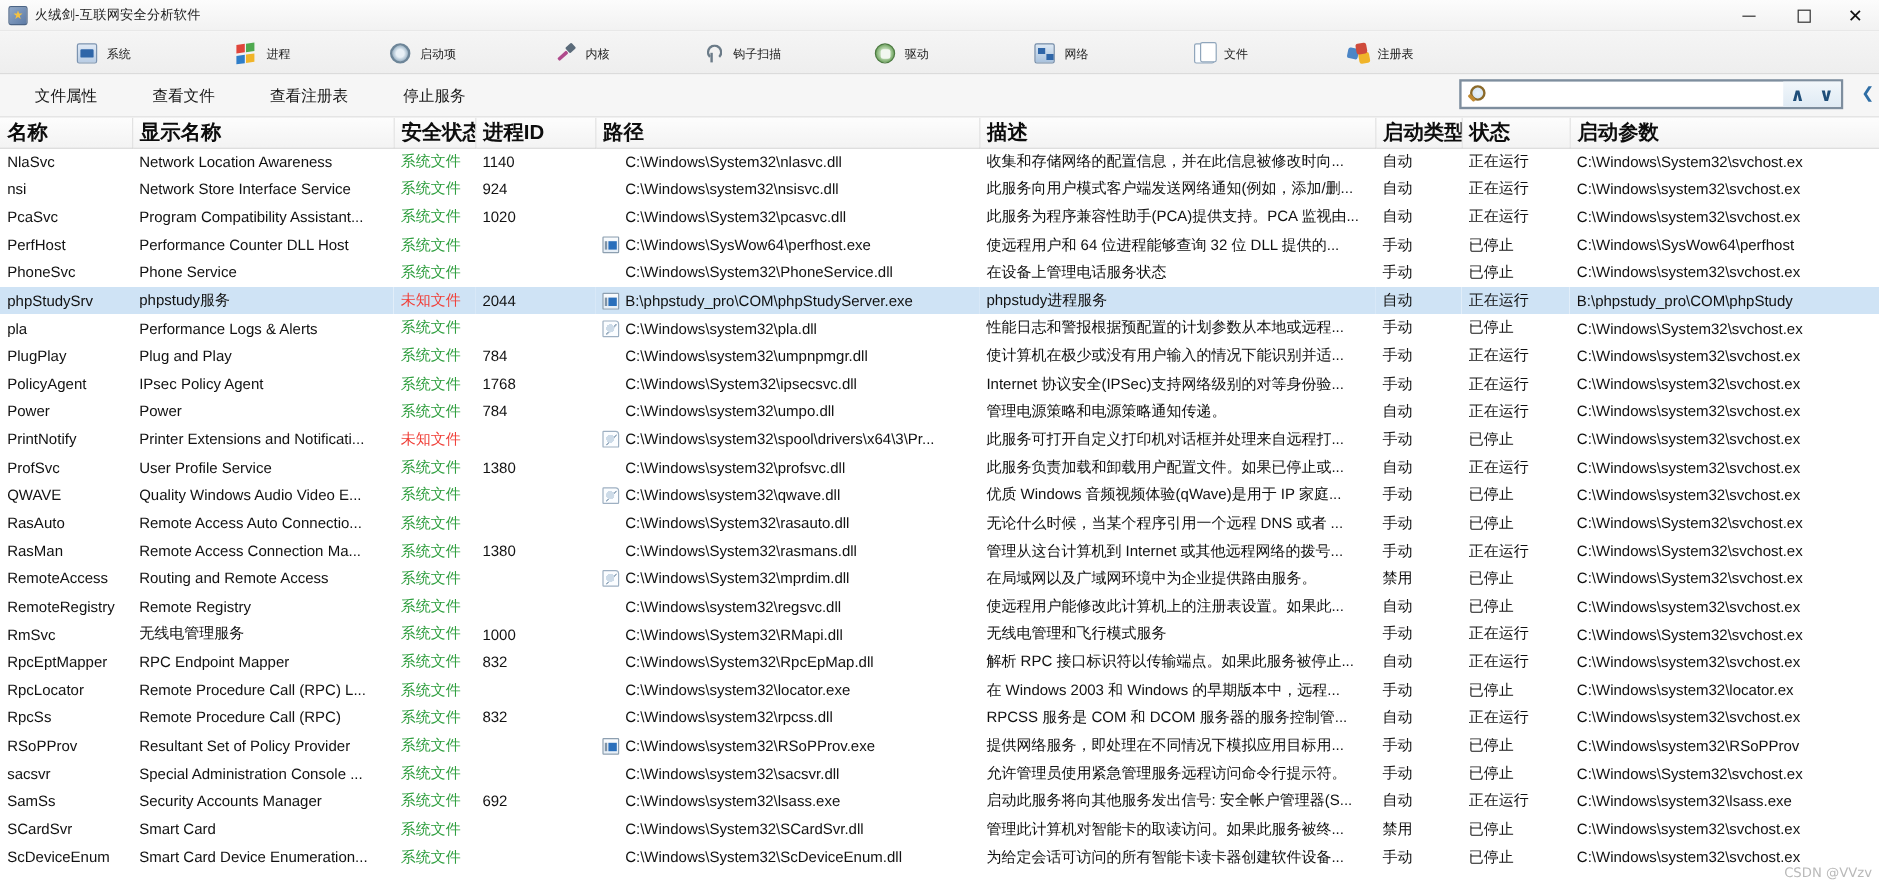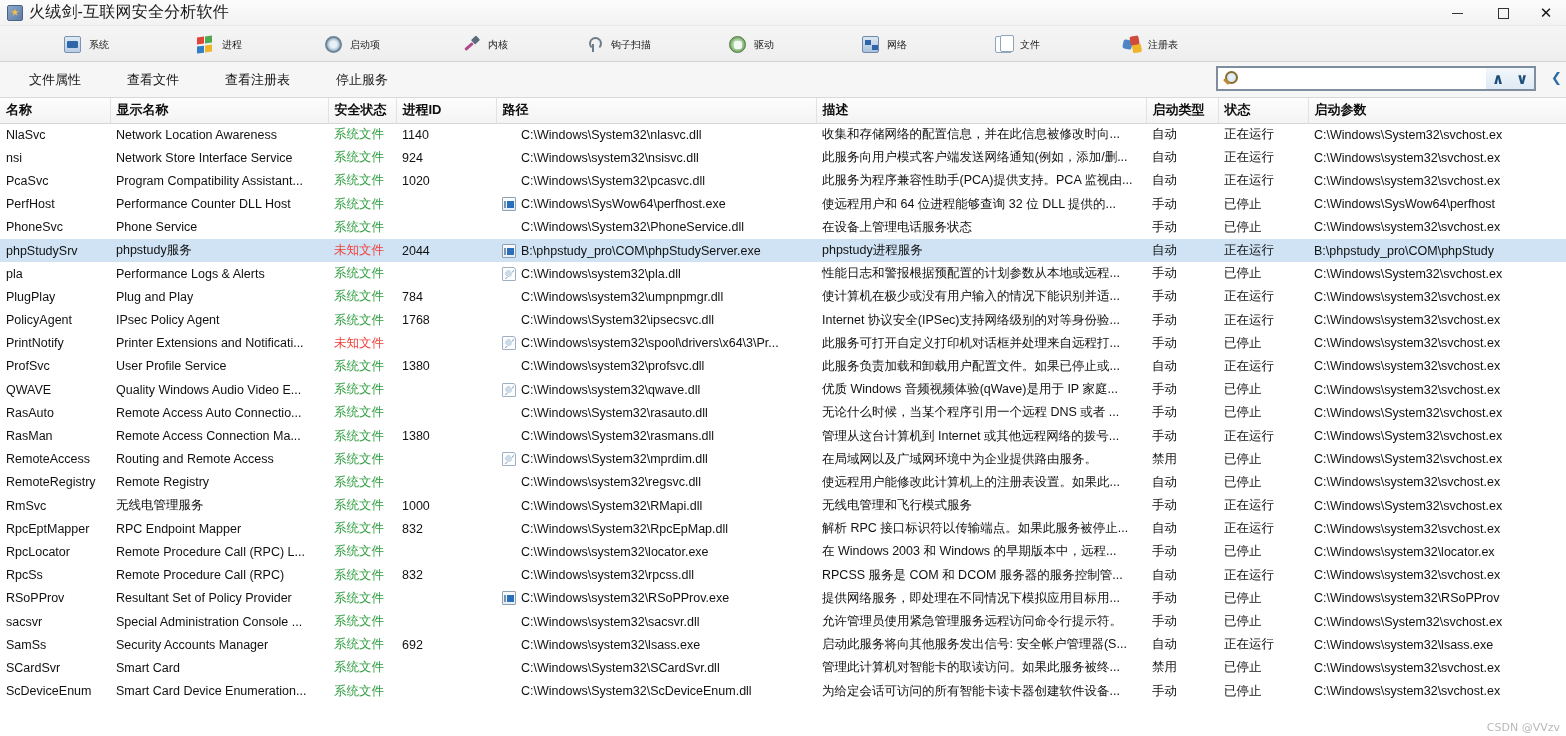--- a/index.html
+++ b/index.html
@@ -31,21 +31,21 @@
     margin-right: 6px;
   }
   .app-icon::after {
     content: "";
     position: absolute; left: 3px; top: 3px;
     width: 8px; height: 8px;
     background: #f4c243;
     clip-path: polygon(50% 0%, 61% 35%, 98% 35%, 68% 57%, 79% 91%, 50% 70%, 21% 91%, 32% 57%, 2% 35%, 39% 35%);
   }
   .app-title {
-    font-size: 16px;
+    font-size: 11px;
     color: #1b1b1b;
     letter-spacing: .2px;
     white-space: nowrap;
   }
   .win-controls {
     position: absolute; right: 0; top: 0;
     height: 26px; display: flex; align-items: center;
   }
   .win-btn {
     width: 46px; height: 26px;
@@ -174,21 +174,21 @@
   }
 
   
   .tablewrap { width: 1566px; height: calc(736px - 26px - 36px - 36px); overflow: hidden; position: relative; background:#fff; }
   table.grid { border-collapse: collapse; table-layout: fixed; width: 1566px; }
   thead th {
     height: 25px;
     background: linear-gradient(#fdfdfd,#f3f3f3);
     border-bottom: 1px solid #d6d6d6;
     border-right: 1px solid #e2e2e2;
-    font-size: 13px; font-weight: bold; color: #0d0d0d;
+    font-size: 17px; font-weight: bold; color: #0d0d0d;
     text-align: left; padding: 0 6px;
     white-space: nowrap; overflow: hidden;
   }
   tbody td {
     height: 23.2px;
     font-size: 12.5px;
     color: #111;
     padding: 0 6px;
     white-space: nowrap;
     overflow: hidden;
@@ -470,20 +470,36 @@
               <span class="fico none"></span>
               <span class="txt">C:\Windows\System32\ipsecsvc.dll</span>
             </div>
           </td>
           <td class="c-desc">Internet 协议安全(IPSec)支持网络级别的对等身份验...</td>
           <td class="c-start">手动</td>
           <td class="c-state">正在运行</td>
           <td class="c-param">C:\Windows\system32\svchost.ex</td>
         </tr>
         <tr class="">
+          <td class="c-name">Power</td>
+          <td class="c-disp">Power</td>
+          <td class="c-sec sec-sys">系统文件</td>
+          <td class="c-pid">784</td>
+          <td class="c-path">
+            <div class="pathcell">
+              <span class="fico none"></span>
+              <span class="txt">C:\Windows\system32\umpo.dll</span>
+            </div>
+          </td>
+          <td class="c-desc">管理电源策略和电源策略通知传递。</td>
+          <td class="c-start">自动</td>
+          <td class="c-state">正在运行</td>
+          <td class="c-param">C:\Windows\system32\svchost.ex</td>
+        </tr>
+        <tr class="">
           <td class="c-name">PrintNotify</td>
           <td class="c-disp">Printer Extensions and Notificati...</td>
           <td class="c-sec sec-unk">未知文件</td>
           <td class="c-pid"></td>
           <td class="c-path">
             <div class="pathcell">
               <span class="fico dll"></span>
               <span class="txt">C:\Windows\system32\spool\drivers\x64\3\Pr...</span>
             </div>
           </td>

